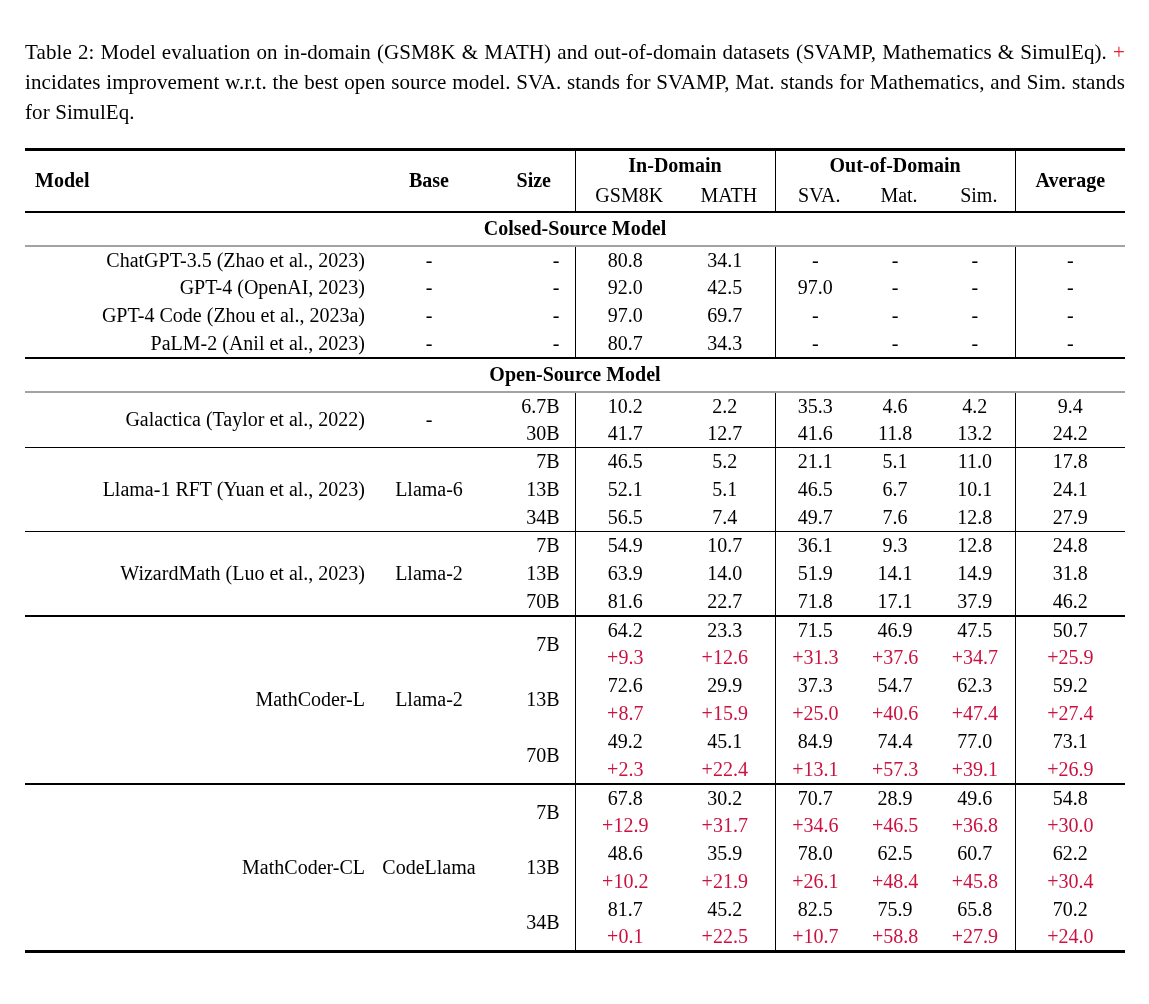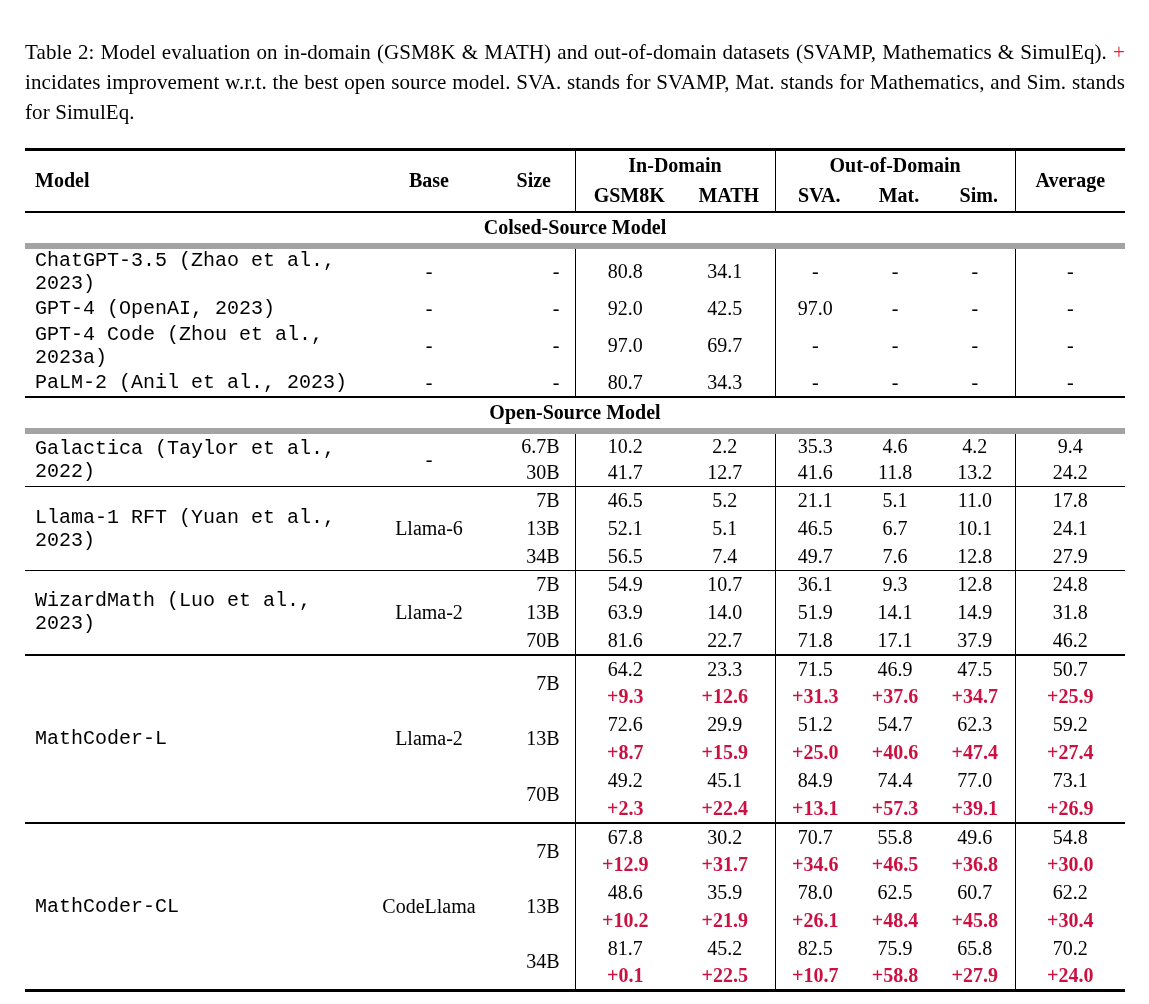--- a/index.html
+++ b/index.html
@@ -19,39 +19,39 @@
     font-size:20px;
     border-top:3px solid #000;border-bottom:3px solid #000;
   }
   col.c-model{width:340px;} col.c-base{width:128px;} col.c-size{width:82px;}
   col.c-gsm8k{width:100px;} col.c-math{width:100px;}
   col.c-sva{width:80px;} col.c-mat{width:80px;} col.c-sim{width:80px;}
   col.c-avg{width:110px;}
   th,td{padding:0;vertical-align:middle;font-weight:normal;}
   thead tr{height:31px;}
   thead th{font-weight:bold;}
-  thead tr.h2 th{font-weight:bold;padding-left:8px;}
+  thead tr.h2 th{font-weight:normal;padding-left:8px;}
   thead th.model{text-align:left;padding-left:10px;}
   thead th.rs{border-bottom:2px solid #000;}
   thead tr.h2 th{border-bottom:2px solid #000;}
   .bl{border-left:1px solid #000;}
   tbody tr{height:28px;}
   tbody tr.section-row{height:34px;}
   tbody tr.section-row td{
     text-align:center;font-weight:bold;
-    border-top:2px solid #000;border-bottom:6px solid #a3a3a3;
+    border-top:2px solid #000;border-bottom:2px solid #a3a3a3;
   }
   tbody tr.group-start td{border-top:1px solid #000;}
   tbody tr.group-start.thick td{border-top:2px solid #000;}
-  td.model{text-align:left;padding-left:10px;font-family:Liberation Mono, monospace;}
+  td.model{text-align:right;padding-left:10px;}
   td.base{text-align:center;}
   td.size{text-align:right;padding-right:15px;}
   td.num{text-align:center;}
   td.c0,td.c2,td.c5{border-left:1px solid #000;}
-  td.delta{color:var(--delta-red);font-weight:bold;}
+  td.delta{color:var(--delta-red);font-weight:normal;}
 </style>
 </head>
 <body>
 
 <div class="page">
 
   <p class="caption"><span class="cap-label">Table 2:</span> <span>Model evaluation on in-domain (GSM8K &amp; MATH) and out-of-domain datasets (SVAMP, Mathematics &amp; SimulEq).</span> <span class="cap-plus">+</span> <span>incidates improvement w.r.t. the best open source model. SVA. stands for SVAMP, Mat. stands for Mathematics, and Sim. stands for SimulEq.</span></p>
 
   <table class="eval">
     <colgroup>
@@ -227,21 +227,21 @@
           <td class="num delta c1">+12.6</td>
           <td class="num delta c2">+31.3</td>
           <td class="num delta c3">+37.6</td>
           <td class="num delta c4">+34.7</td>
           <td class="num delta c5">+25.9</td>
         </tr>
         <tr>
           <td rowspan="2" class="size">13B</td>
           <td class="num c0">72.6</td>
           <td class="num c1">29.9</td>
-          <td class="num c2">51.2</td>
+          <td class="num c2">37.3</td>
           <td class="num c3">54.7</td>
           <td class="num c4">62.3</td>
           <td class="num c5">59.2</td>
         </tr>
         <tr>
           <td class="num delta c0">+8.7</td>
           <td class="num delta c1">+15.9</td>
           <td class="num delta c2">+25.0</td>
           <td class="num delta c3">+40.6</td>
           <td class="num delta c4">+47.4</td>
@@ -264,21 +264,21 @@
           <td class="num delta c4">+39.1</td>
           <td class="num delta c5">+26.9</td>
         </tr>
         <tr class="group-start thick">
           <td rowspan="6" class="model">MathCoder-CL</td>
           <td rowspan="6" class="base">CodeLlama</td>
           <td rowspan="2" class="size">7B</td>
           <td class="num c0">67.8</td>
           <td class="num c1">30.2</td>
           <td class="num c2">70.7</td>
-          <td class="num c3">55.8</td>
+          <td class="num c3">28.9</td>
           <td class="num c4">49.6</td>
           <td class="num c5">54.8</td>
         </tr>
         <tr>
           <td class="num delta c0">+12.9</td>
           <td class="num delta c1">+31.7</td>
           <td class="num delta c2">+34.6</td>
           <td class="num delta c3">+46.5</td>
           <td class="num delta c4">+36.8</td>
           <td class="num delta c5">+30.0</td>

